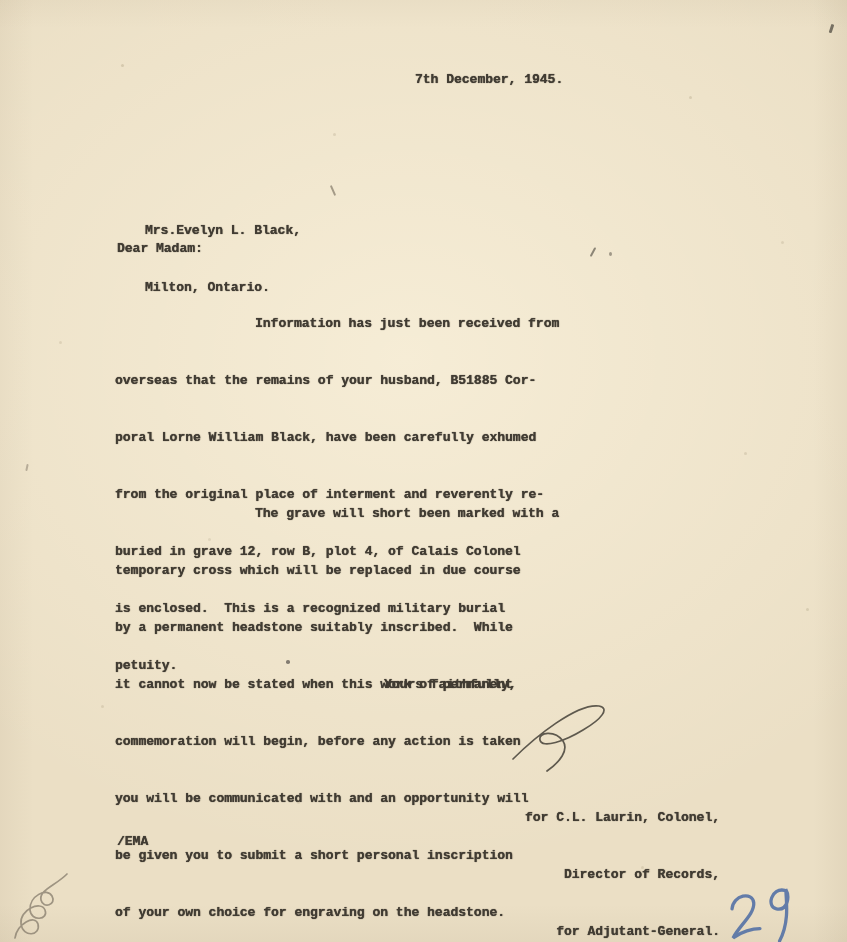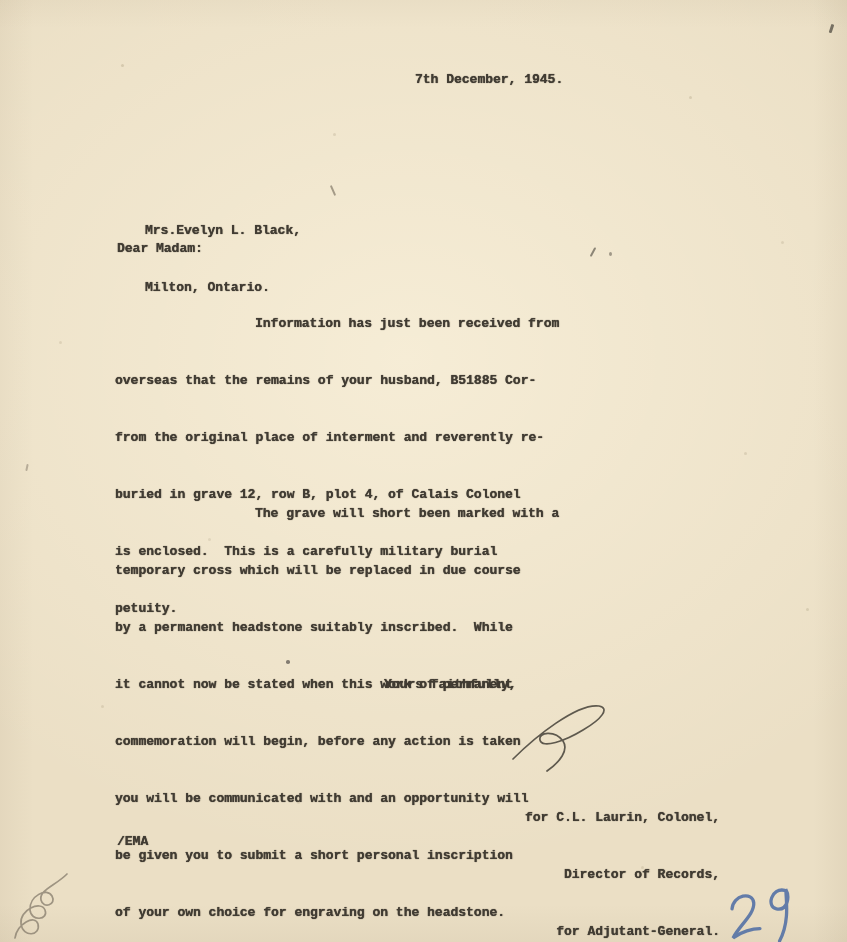--- a/index.html
+++ b/index.html
@@ -53,23 +53,24 @@
   <div class="typed" style="left:117px;top:183px;margin-left:28px;">
     <div class="line">Mrs.Evelyn L. Black,</div>
     <div class="line">Milton, Ontario.</div>
   </div>
 
   <div class="typed" style="left:117px;top:239px;">Dear Madam:</div>
 
   <div class="typed" style="left:115px;top:276px;">
     <div class="line ti">Information has just been received from</div>
     <div class="line">overseas that the remains of your husband, B51885 Cor-</div>
+    <div class="line">poral Lorne William Black, have been carefully exhumed</div>
     <div class="line">from the original place of interment and reverently re-</div>
     <div class="line">buried in grave 12, row B, plot 4, of Calais Colonel</div>
-    <div class="line">is enclosed.  This is a carefully military burial</div>
+    <div class="line">is enclosed.  This is a recognized military burial</div>
     <div class="line">petuity.</div>
   </div>
 
   <div class="typed" style="left:115px;top:466px;">
     <div class="line ti">The grave will short been marked with a</div>
     <div class="line">temporary cross which will be replaced in due course</div>
     <div class="line">by a permanent headstone suitably inscribed.  While</div>
     <div class="line">it cannot now be stated when this work of permanent</div>
     <div class="line">commemoration will begin, before any action is taken</div>
     <div class="line">you will be communicated with and an opportunity will</div>

